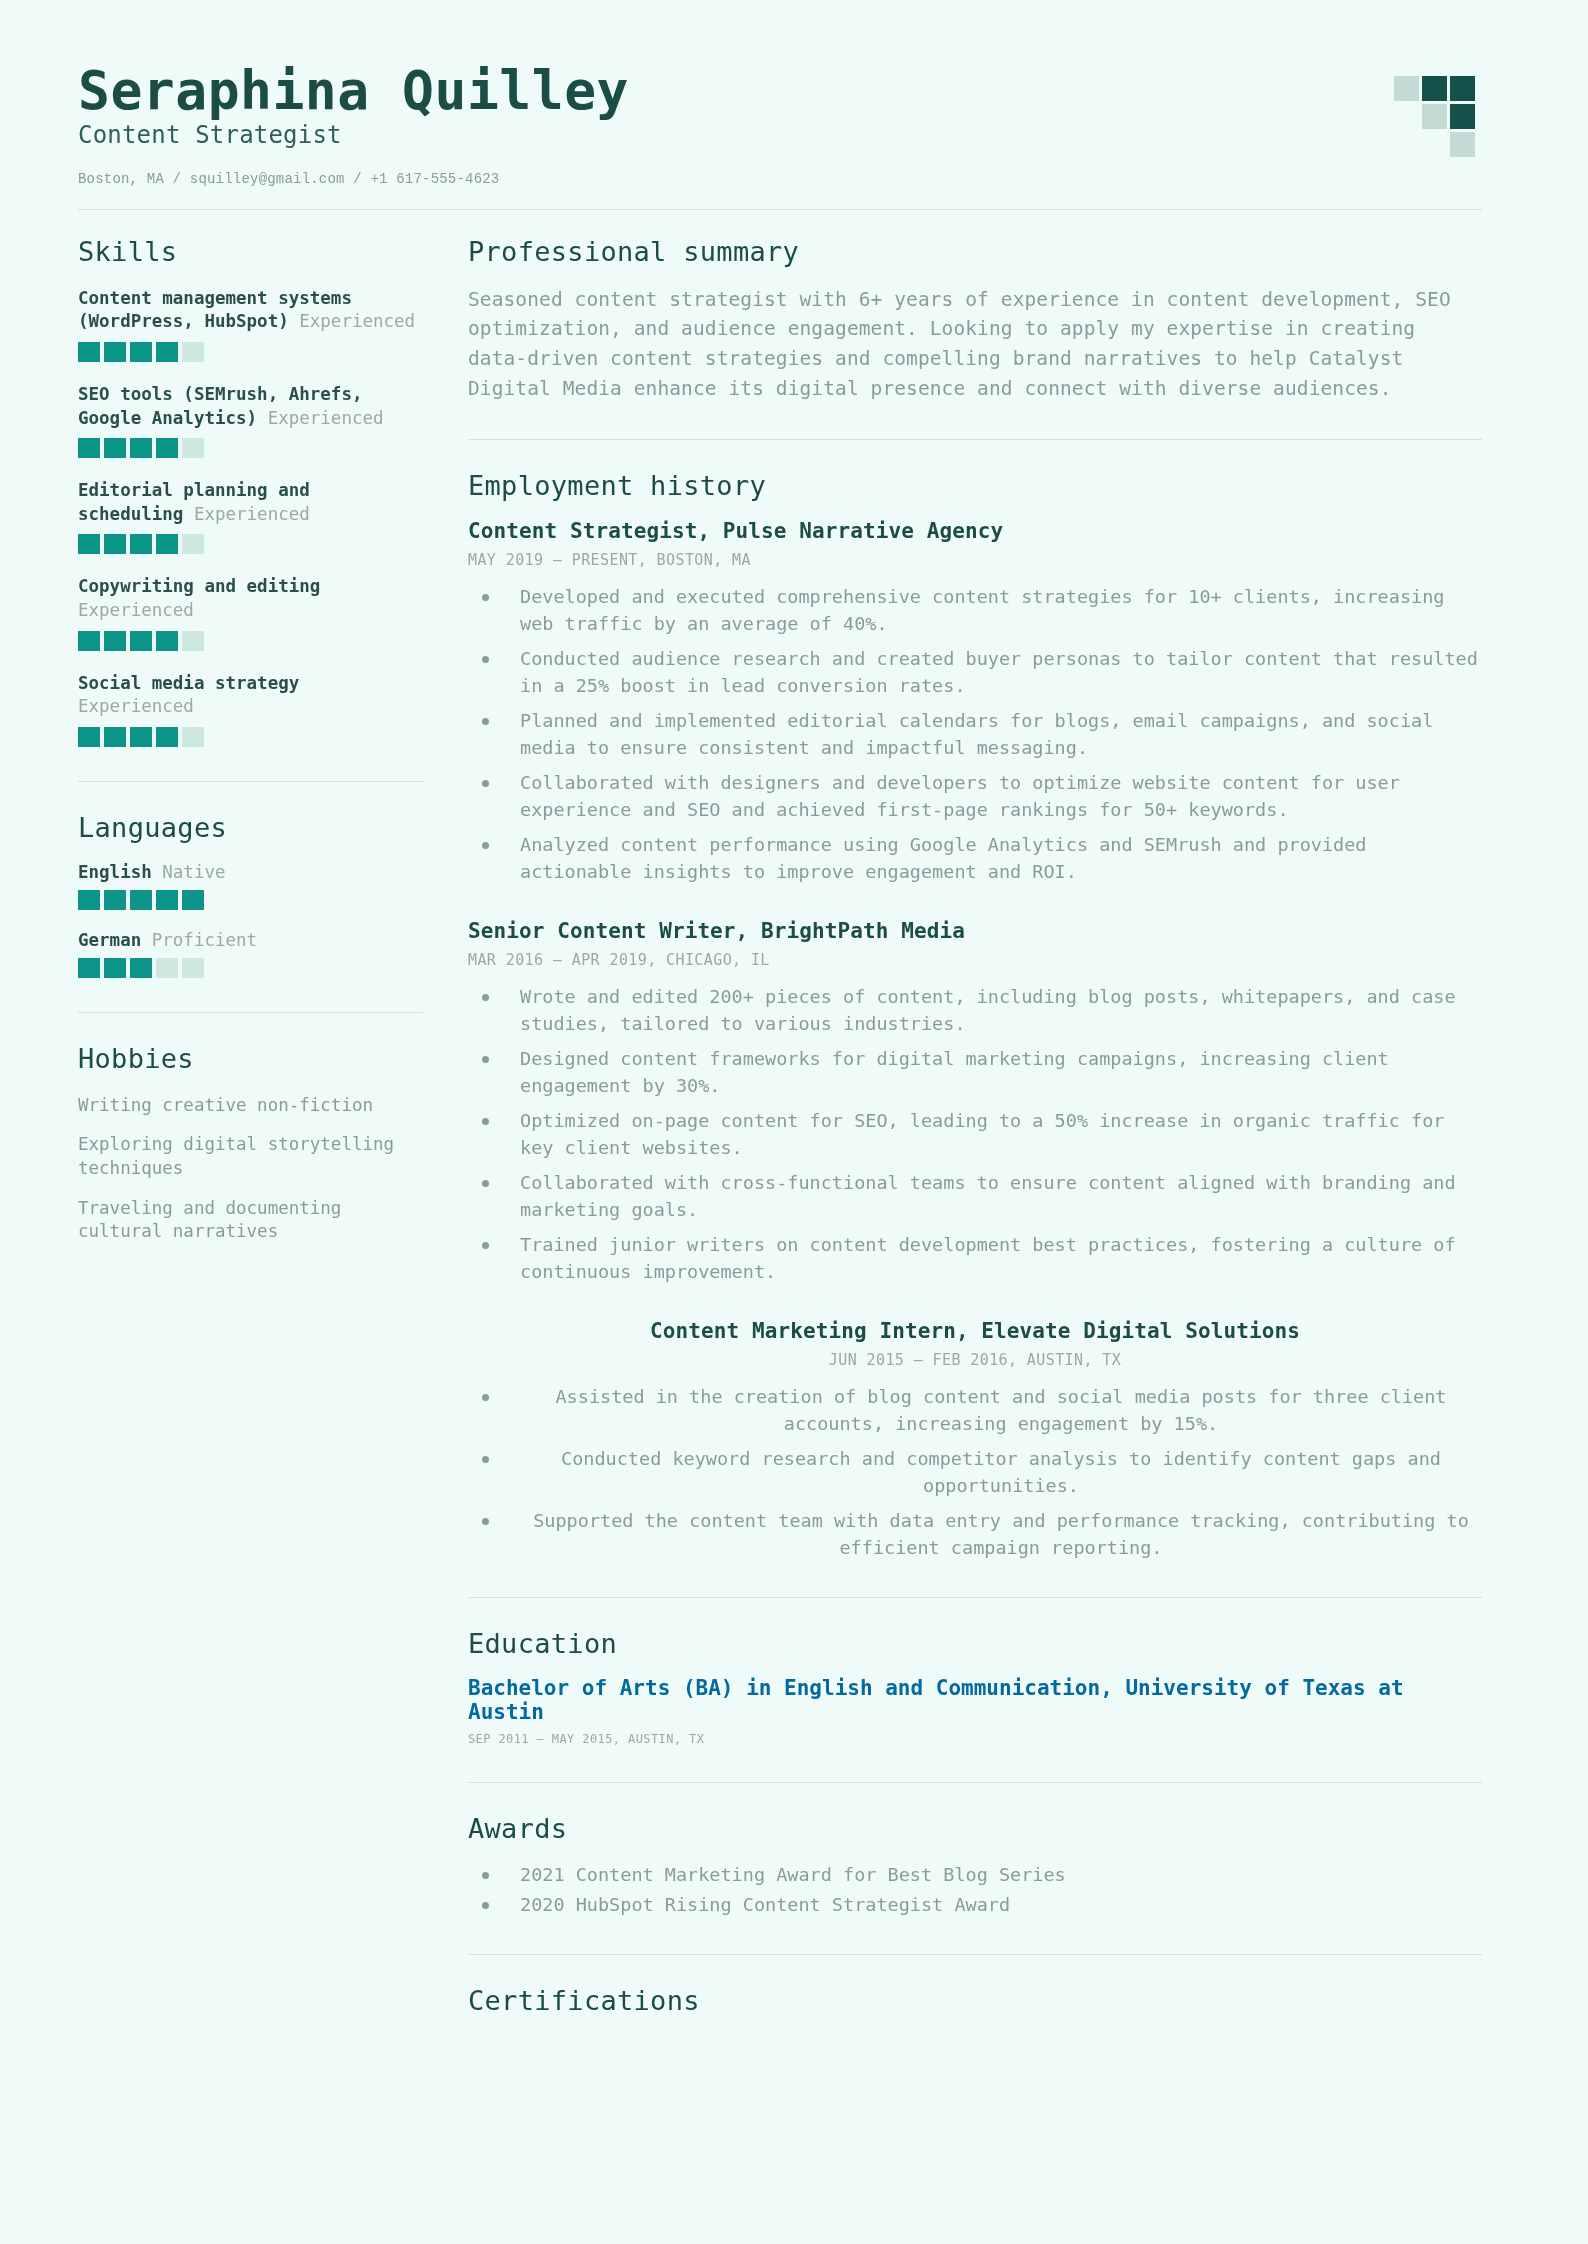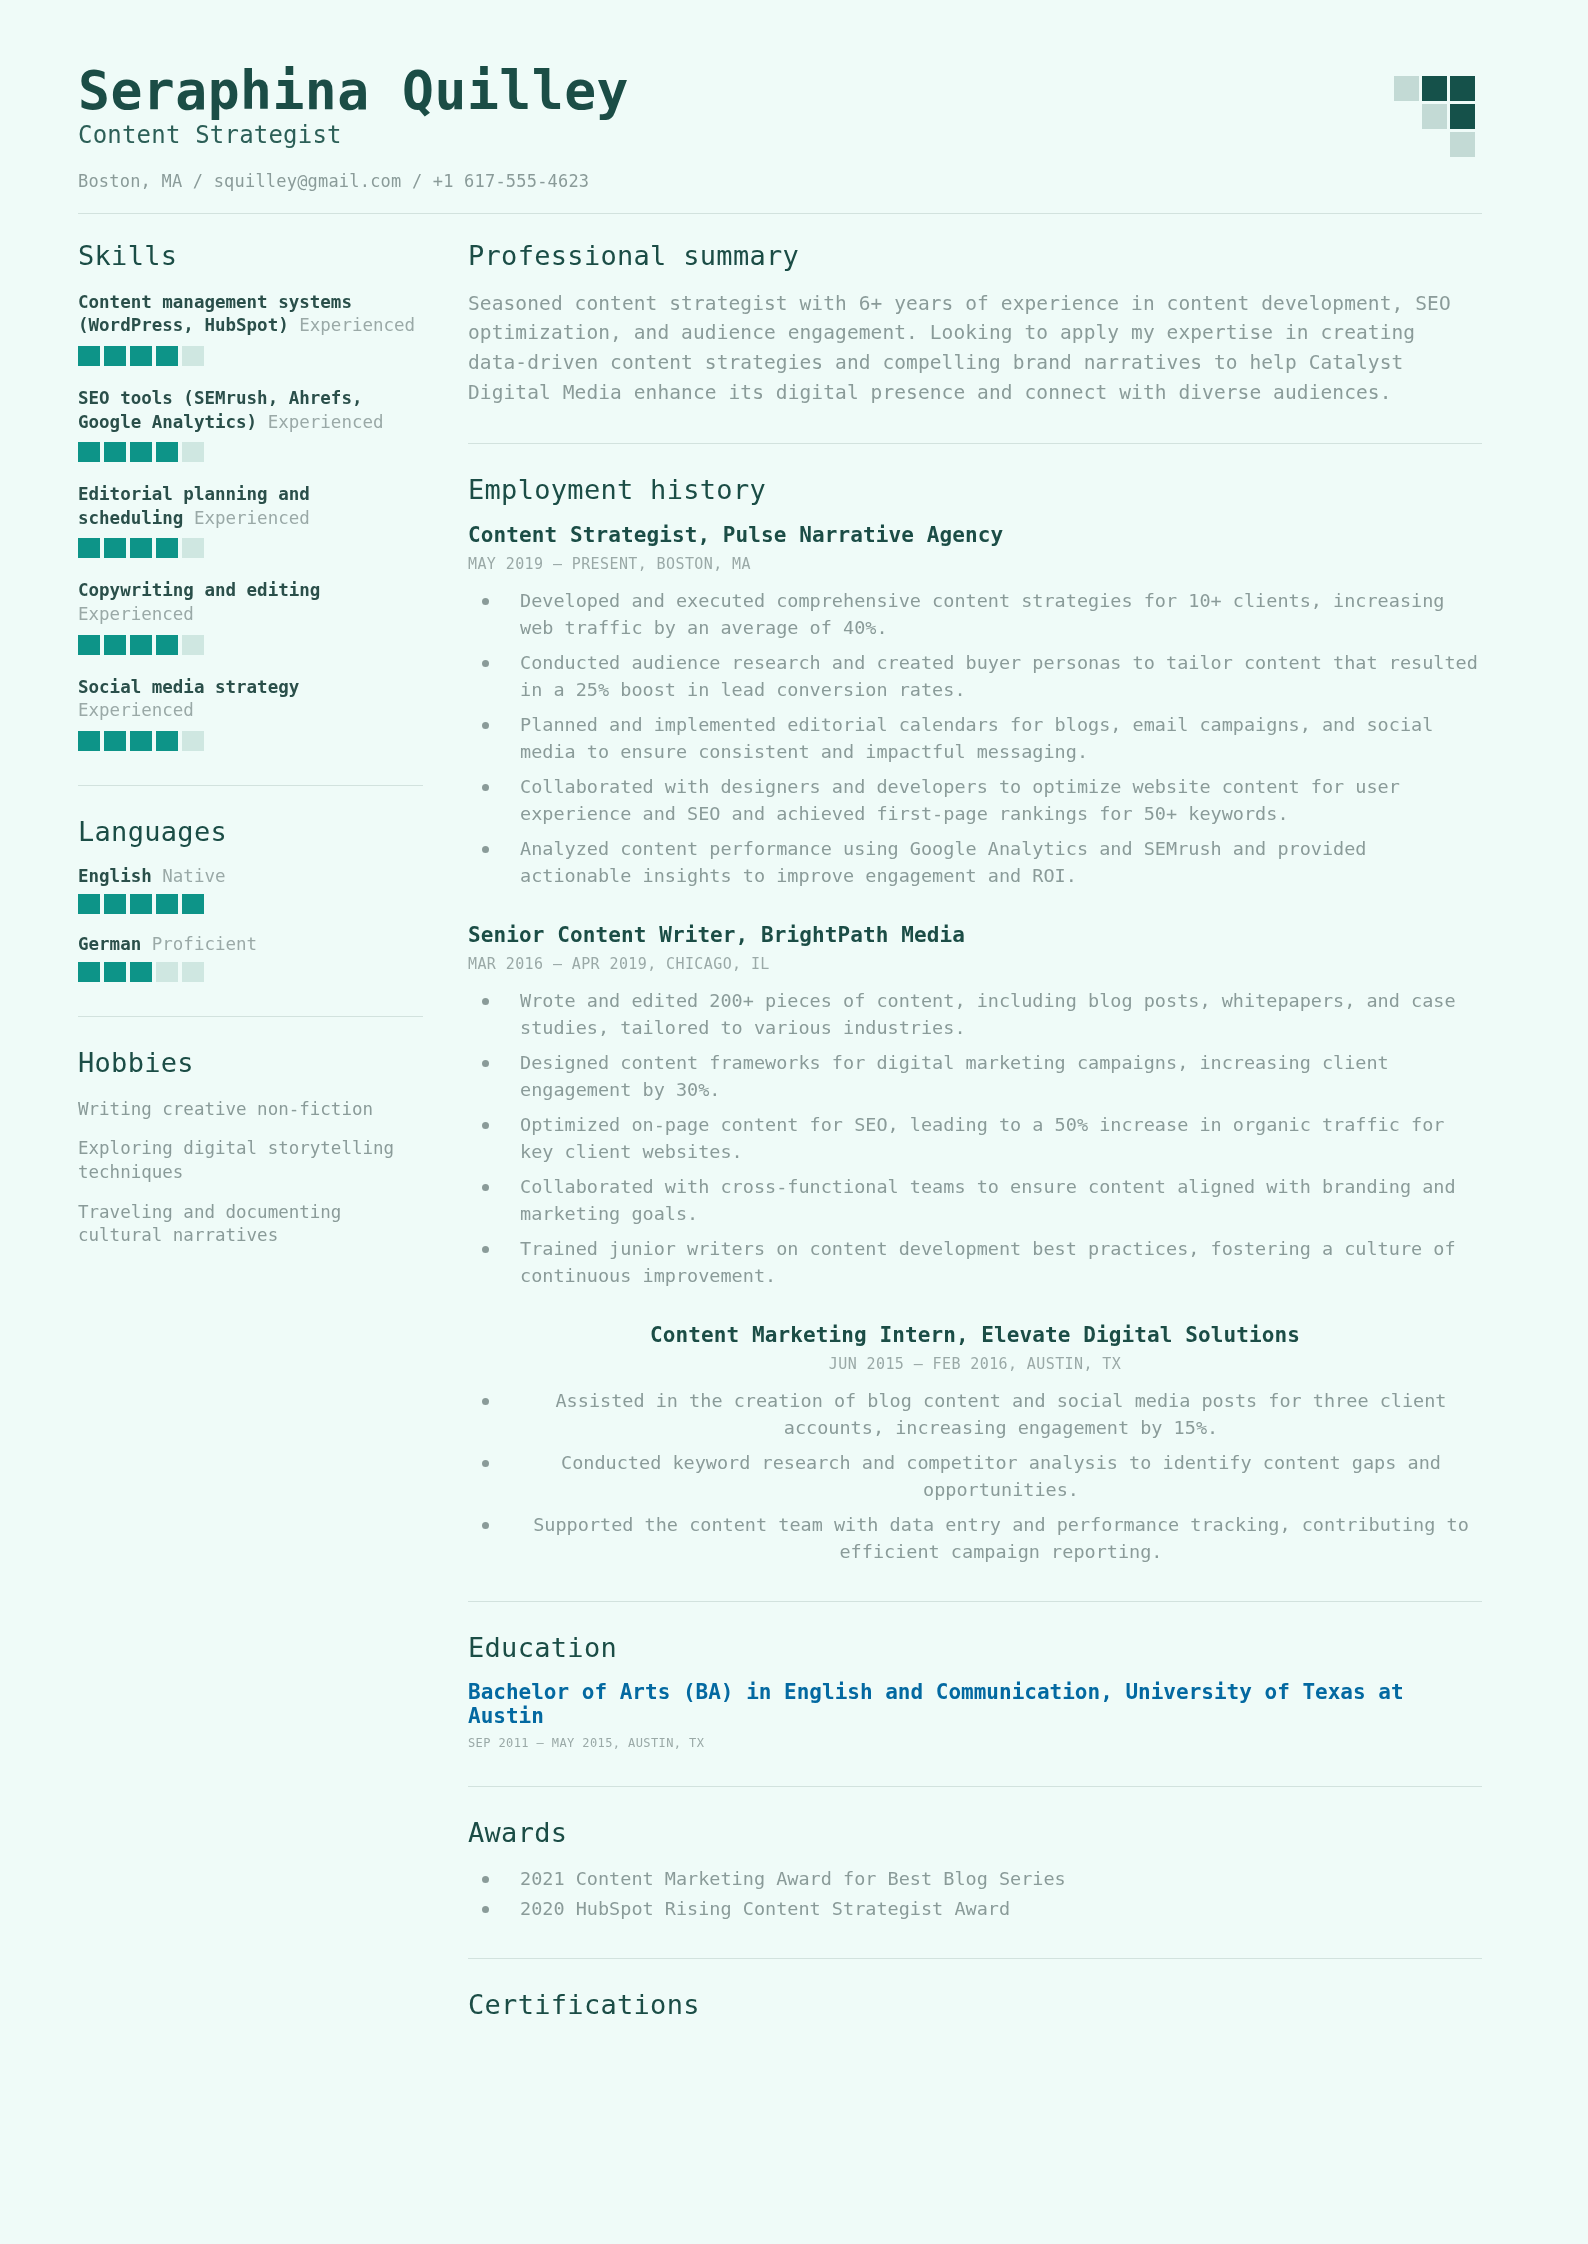--- a/index.html
+++ b/index.html
@@ -41,23 +41,24 @@
     white-space: nowrap;
   }
   .job-title {
     font-size: 24px;
     font-weight: 400;
     color: #2c5f57;
     letter-spacing: 0.2px;
     margin: 0 0 22px 0;
   }
   .contact {
-    font-size: 17px;
+    font-size: 14px;
     color: #8a9b99;
     letter-spacing: 0.2px;
+    font-family: Liberation Mono, monospace;
   }
 
   
   .logo {
     position: relative;
     width: 84px;
     height: 84px;
     flex: 0 0 auto;
     margin-top: 14px;
     margin-right: 4px;

